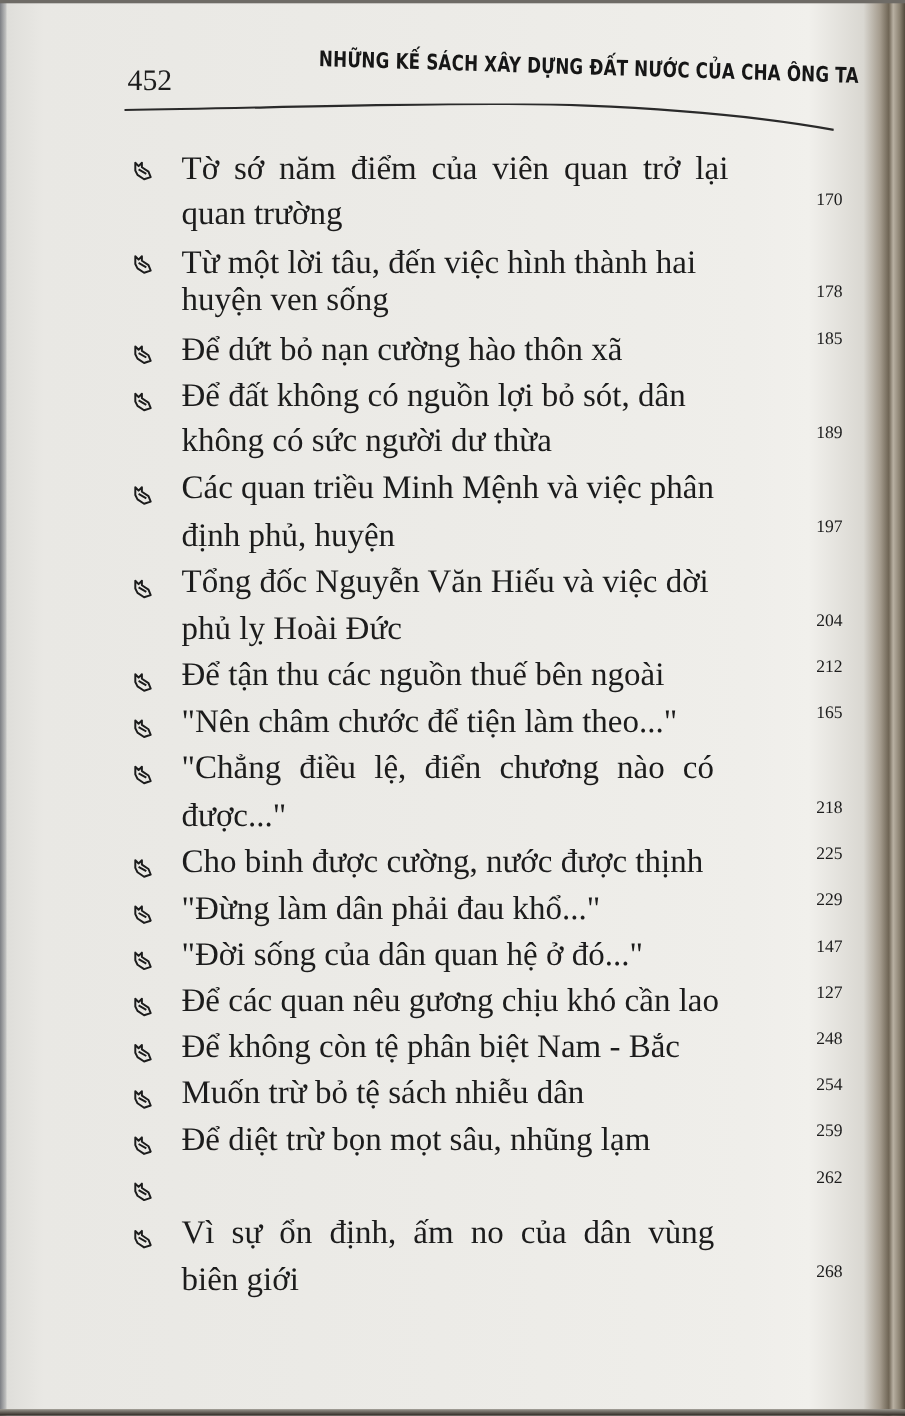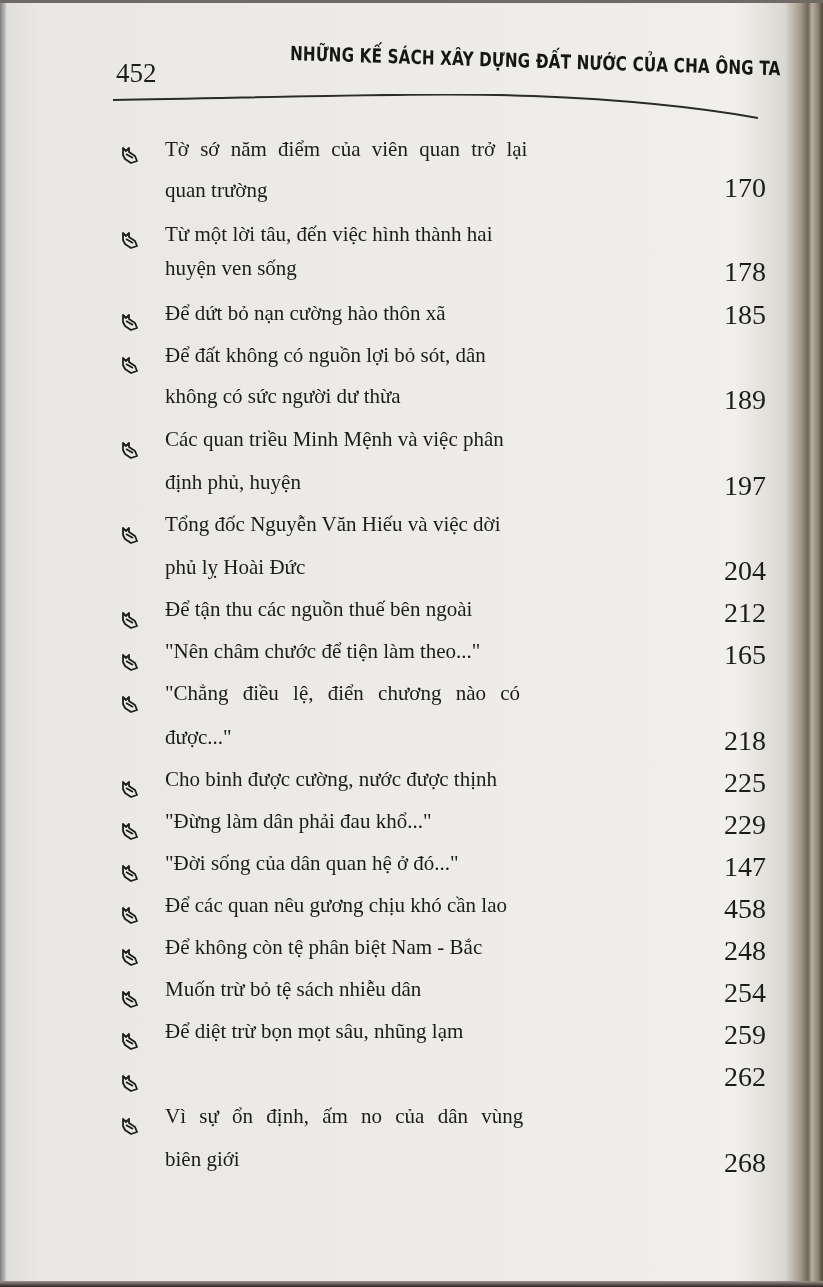--- a/index.html
+++ b/index.html
@@ -38,30 +38,30 @@
     white-space: nowrap;
   }
   .rule {
     position: absolute; left: 113px; top: 94px; width: 645px; height: 30px;
   }
 
   .toc { position: absolute; left: 0; top: 0; width: 100%; height: 100%; }
   .entry-line {
     position: absolute; left: 165px;
     font-family: "Liberation Serif", serif;
-    font-size: 21px; color: #1c1c1c;
+    font-size: 30px; color: #1c1c1c;
     white-space: nowrap; line-height: 1;
   }
   .bullet {
     position: absolute; left: 118px; width: 22px; height: 22px;
   }
   .pg {
     position: absolute; right: 57px;
     font-family: "Liberation Serif", serif;
-    font-size: 28px; color: #1c1c1c; line-height: 1;
+    font-size: 16px; color: #1c1c1c; line-height: 1;
     text-align: right;
   }
   .just { word-spacing: 6px; }
 </style>
 </head>
 <body>
 
 <div class="page">
   <div class="topbar"></div>
 
@@ -148,21 +148,21 @@
     <svg class="bullet" style="top:863px" viewBox="0 0 22 22">
         <path d="M5 3 L8 6 L11 3 L11 7 L17 11 L19 16 L13 18 L7 14 L5 10 Z M8 9 L15 13" stroke="#1c1c1c" stroke-width="1.8" fill="none" stroke-linejoin="round"></path>
       </svg>
     <div class="entry-line" style="top:853px">"Đời sống của dân quan hệ ở đó..."</div>
     <div class="pg" style="top:853px">147</div>
 
     <svg class="bullet" style="top:905px" viewBox="0 0 22 22">
         <path d="M5 3 L8 6 L11 3 L11 7 L17 11 L19 16 L13 18 L7 14 L5 10 Z M8 9 L15 13" stroke="#1c1c1c" stroke-width="1.8" fill="none" stroke-linejoin="round"></path>
       </svg>
     <div class="entry-line" style="top:895px">Để các quan nêu gương chịu khó cần lao</div>
-    <div class="pg" style="top:895px">458</div>
+    <div class="pg" style="top:895px">127</div>
 
     <svg class="bullet" style="top:947px" viewBox="0 0 22 22">
         <path d="M5 3 L8 6 L11 3 L11 7 L17 11 L19 16 L13 18 L7 14 L5 10 Z M8 9 L15 13" stroke="#1c1c1c" stroke-width="1.8" fill="none" stroke-linejoin="round"></path>
       </svg>
     <div class="entry-line" style="top:937px">Để không còn tệ phân biệt Nam - Bắc</div>
     <div class="pg" style="top:937px">248</div>
 
     <svg class="bullet" style="top:989px" viewBox="0 0 22 22">
         <path d="M5 3 L8 6 L11 3 L11 7 L17 11 L19 16 L13 18 L7 14 L5 10 Z M8 9 L15 13" stroke="#1c1c1c" stroke-width="1.8" fill="none" stroke-linejoin="round"></path>
       </svg>

